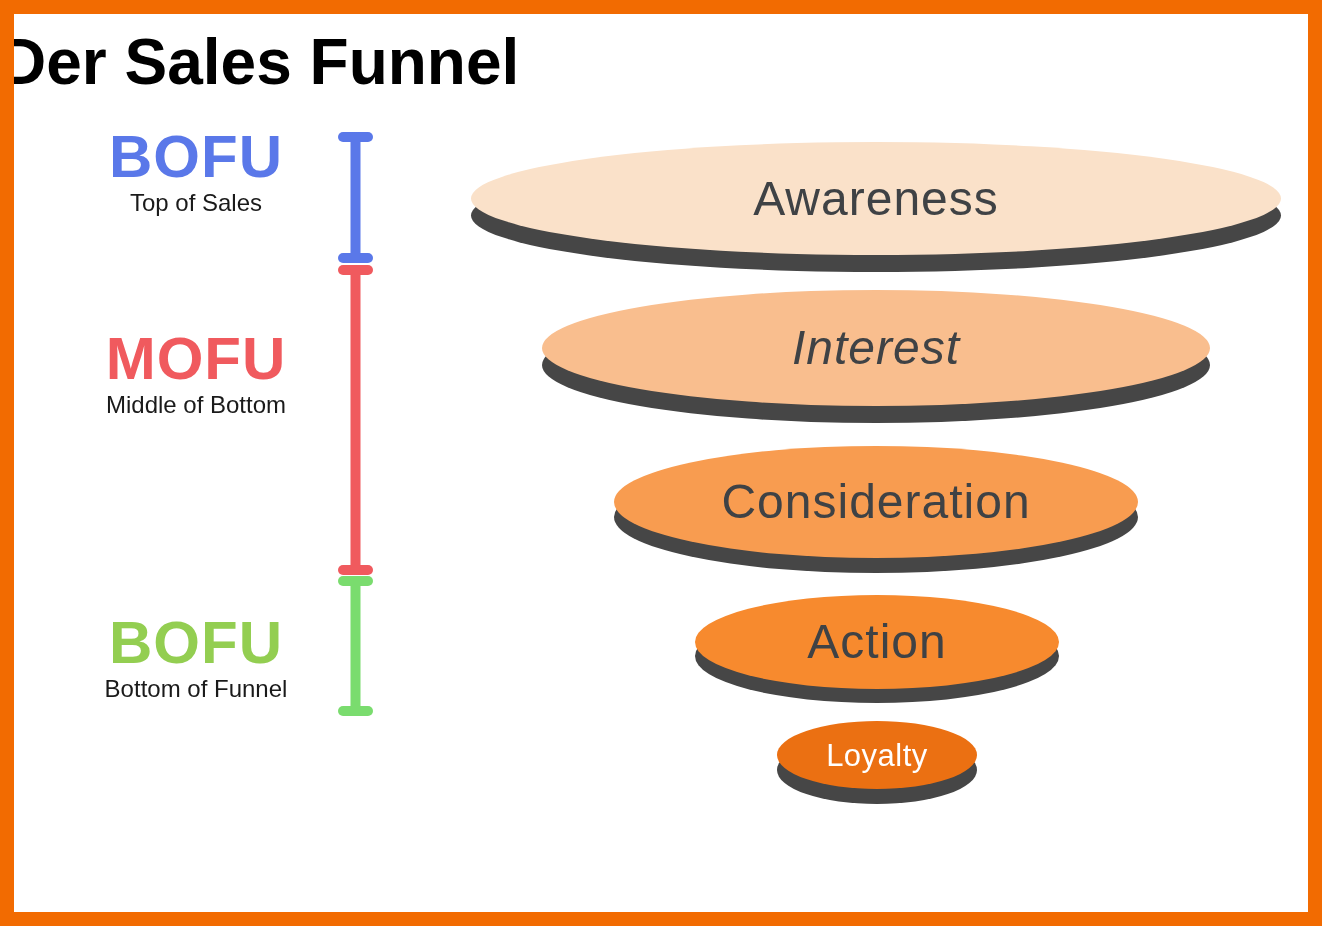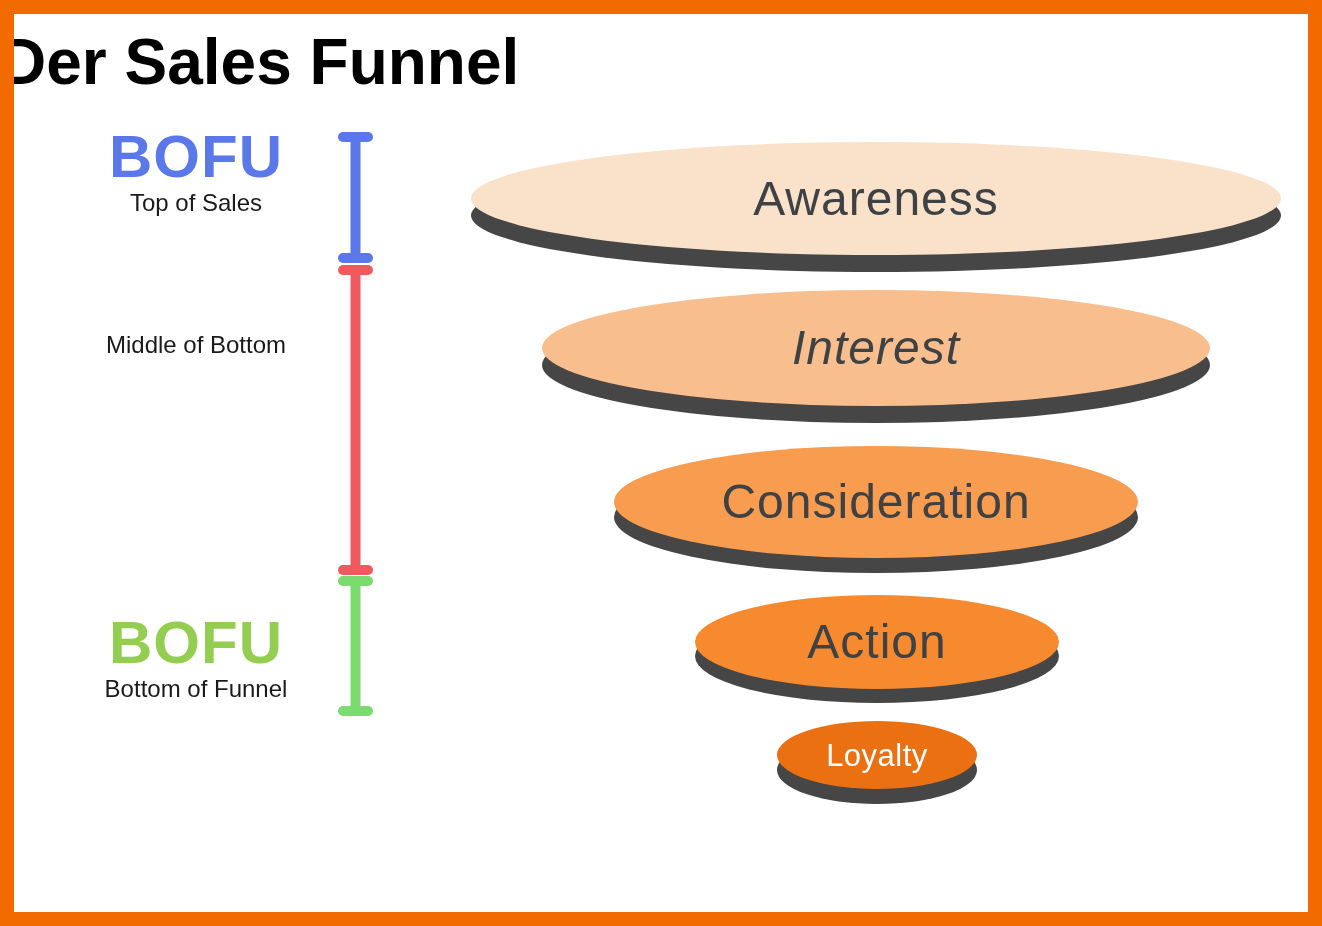--- a/index.html
+++ b/index.html
@@ -62,20 +62,21 @@
 <div class="canvas">
 
   <h1 class="title">Der Sales Funnel</h1>
 
   <div class="legend legend-tofu">
     <div class="abbr" style="color: rgb(90, 120, 233);">BOFU</div>
     <div class="sub">Top of Sales</div>
   </div>
 
   <div class="legend legend-mofu">
+    <div class="abbr" style="color: rgb(240, 90, 94);">MOFU</div>
     <div class="sub">Middle of Bottom</div>
   </div>
 
   <div class="legend legend-bofu">
     <div class="abbr" style="color: rgb(147, 206, 81);">BOFU</div>
     <div class="sub">Bottom of Funnel</div>
   </div>
 
   <svg class="brackets" width="1322" height="926" viewBox="0 0 1322 926" fill="none" stroke-width="10" stroke-linecap="round">
     <g>

